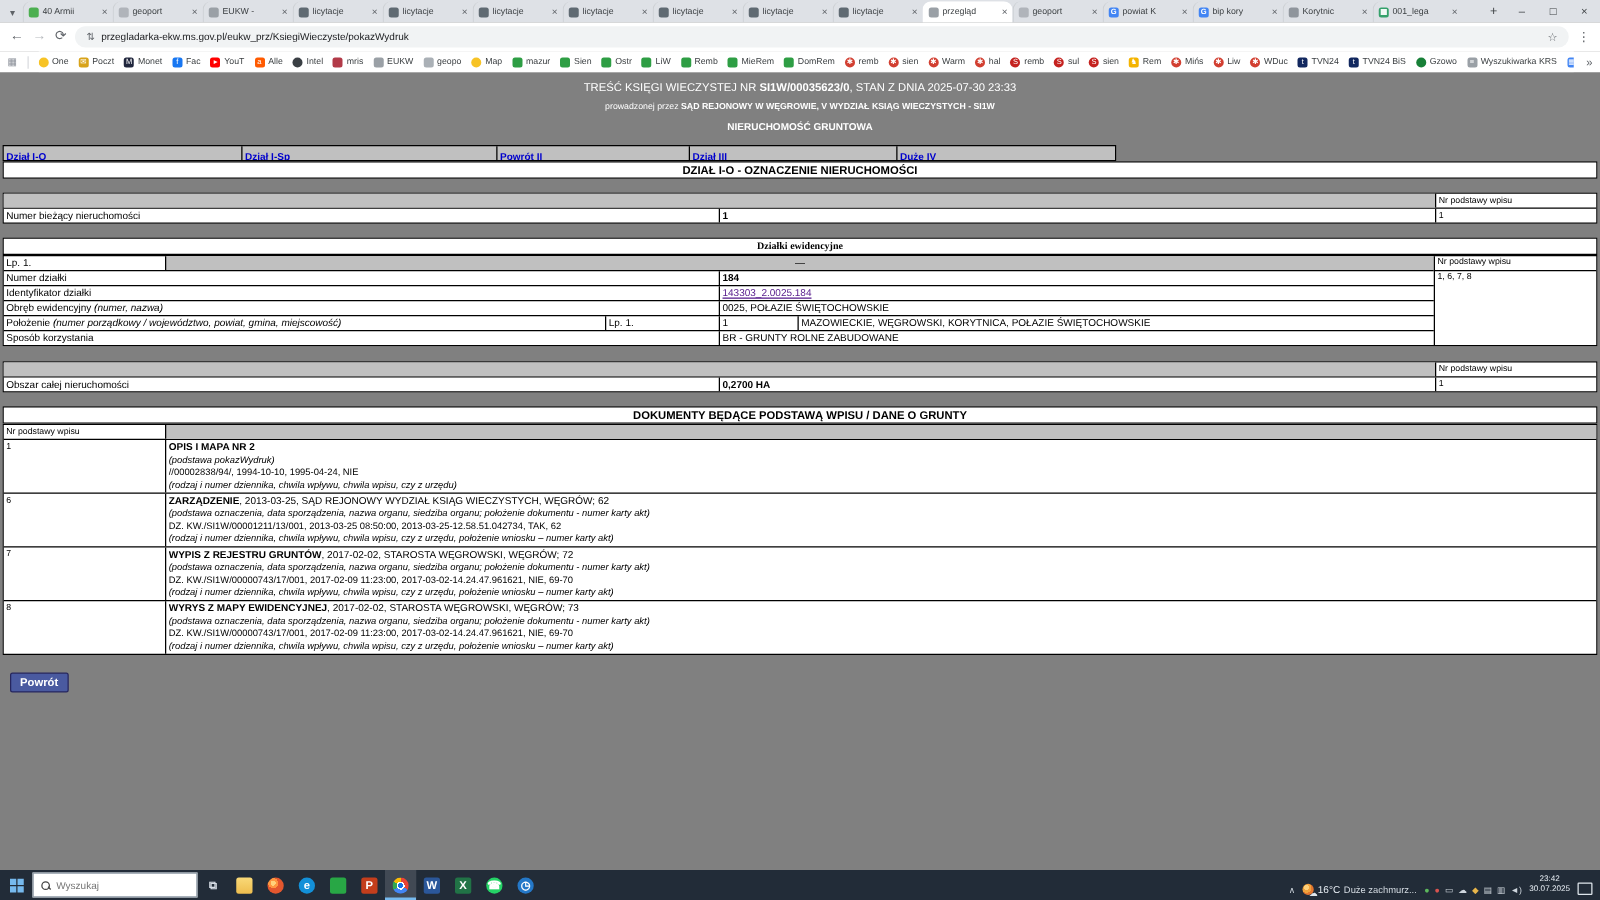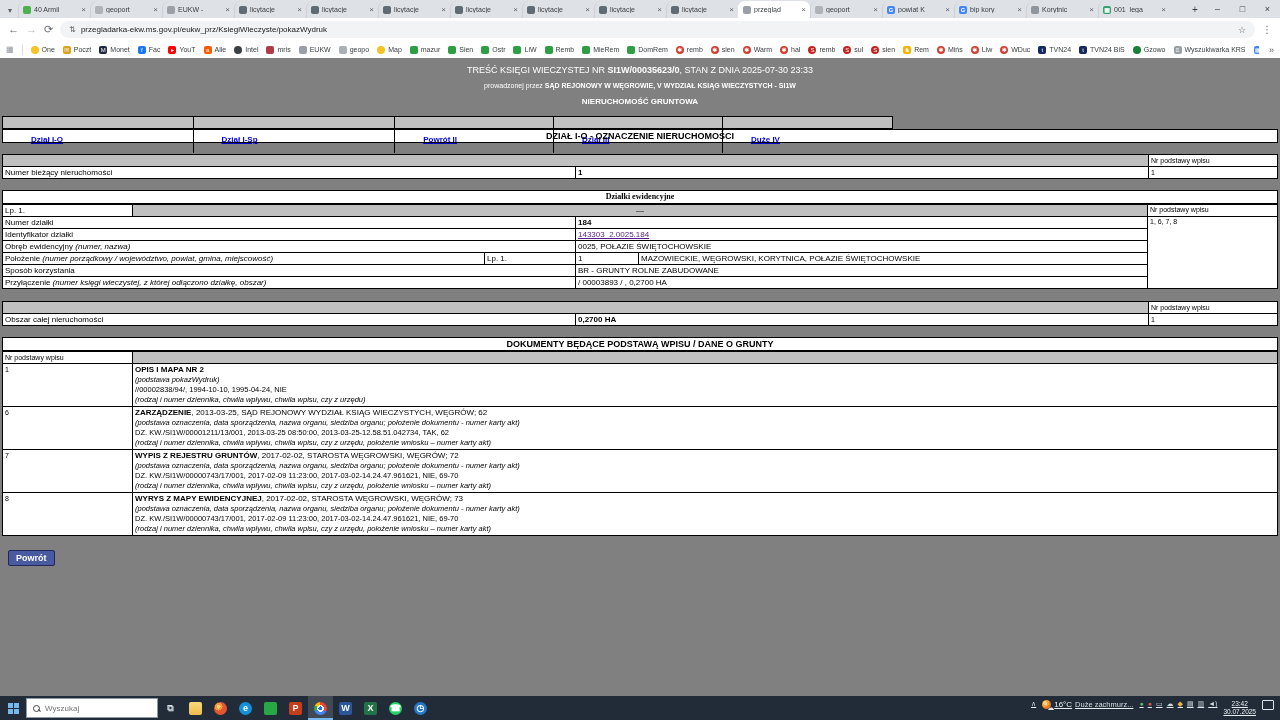--- a/index.html
+++ b/index.html
@@ -39,21 +39,21 @@
   
   .content{position:absolute;top:58px;left:0;right:0;bottom:24px;background:#808080;color:#000;}
   .band{text-align:center;color:#fff;padding-top:7px;height:57px;}
   .band .l1{font-size:9px;}
   .band .l2{font-size:7px;margin-top:7px;}
   .band .l3{font-size:8px;font-weight:bold;margin-top:8px;}
   .b{font-weight:bold;}
   .i{font-style:italic;}
 
   .navtbl{margin:1px 0 0 2px;width:891px;display:flex;border:1px solid #000;background:#c0c0c0;height:13px;}
-  .navcell{border-right:1px solid #000;padding:18px 2px;font-size:8px;overflow:hidden;margin-left:26px;}
+  .navcell{border-right:1px solid #000;padding:4px 2px;font-size:8px;overflow:hidden;}
   .navcell:last-child{border-right:none;}
   .navlink{color:#0000cc;font-weight:bold;text-decoration:underline;}
 
   .sectitle{margin:0 2px;background:#fff;border:1px solid #000;text-align:center;font-weight:bold;font-size:9px;height:14px;line-height:12px;}
   .gap11{height:11px;} .gap12{height:12px;}
 
   .tbl{margin:0 2px;border:1px solid #000;background:#fff;font-size:8px;}
   .r{display:flex;border-top:1px solid #000;align-items:stretch;}
   .tbl > .r:first-child, .dz-left > .r:first-child{border-top:none;}
   .c{border-left:1px solid #000;padding:1px 2px;height:11px;line-height:9px;overflow:hidden;white-space:nowrap;}
@@ -88,21 +88,21 @@
   .winlogo span{background:#76b9ed;}
   .tsearch{width:132px;height:20px;background:#fff;border:1px solid #8d99a5;display:flex;align-items:center;gap:5px;padding:0 6px;color:#222;font-size:8px;}
   .mag{position:relative;width:7px;height:7px;flex:none;}
   .mag::before{content:"";position:absolute;left:0;top:0;width:5px;height:5px;border:1px solid #444;border-radius:50%;}
   .mag::after{content:"";position:absolute;left:5px;top:5px;width:3px;height:1px;background:#444;transform:rotate(45deg);}
   .tsearch input{border:none;outline:none;font-size:8px;width:100px;font-family:"Liberation Sans",sans-serif;background:transparent;}
   .tapps{display:flex;height:24px;}
   .tapp{width:25px;height:24px;display:flex;align-items:center;justify-content:center;}
   .tapp.active{background:rgba(255,255,255,.14);box-shadow:inset 0 -2px 0 #76b9ed;}
   .tapp .ic{width:13px;height:13px;border-radius:2px;display:flex;align-items:center;justify-content:center;font-size:9px;font-weight:bold;color:#fff;}
-  .tray{margin-left:auto;display:flex;align-items:flex-start;gap:6px;padding-right:6px;font-size:7px;text-decoration:underline;}
+  .tray{margin-left:auto;display:flex;align-items:flex-end;gap:6px;padding-right:6px;font-size:7px;}
   .chev{color:#cfd6dd;font-size:7px;}
   .weather{display:flex;align-items:center;gap:3px;}
   .wsun{width:9px;height:9px;border-radius:50%;background:radial-gradient(circle at 35% 35%,#ffd27a 0 2px,#f2a33c 2px 4px,#e4762e 4px);position:relative;flex:none;}
   .wsun::after{content:"☁";position:absolute;right:-3px;bottom:-3px;font-size:7px;color:#dfe6ec;}
   .wtemp{font-size:8px;}
   .wtext{color:#d4dbe2;font-size:7.5px;}
   .trayic{font-size:7px;line-height:1;}
   .clock{text-align:center;font-size:6.5px;line-height:8px;}
   .action{width:12px;height:10px;border:1px solid #dfe6ec;border-radius:1px;}
 </style>
@@ -433,24 +433,20 @@
         <div class="r">
           <div class="c w481"><span>Położenie </span><span class="i">(numer porządkowy / województwo, powiat, gmina, miejscowość)</span></div>
           <div class="c w91">Lp. 1.</div>
           <div class="c w63">1</div>
           <div class="c grow">MAZOWIECKIE, WĘGROWSKI, KORYTNICA, POŁAZIE ŚWIĘTOCHOWSKIE</div>
         </div>
         <div class="r">
           <div class="c w573">Sposób korzystania</div>
           <div class="c grow">BR - GRUNTY ROLNE ZABUDOWANE</div>
         </div>
-        <div class="r">
-          <div class="c w573"><span>Przyłączenie </span><span class="i">(numer księgi wieczystej, z której odłączono działkę, obszar)</span></div>
-          <div class="c grow">/ 00003893 / , 0,2700 HA</div>
-        </div>
       </div>
       <div class="dz-right">
         <div class="dz-rh">Nr podstawy wpisu</div>
         <div class="dz-rv">1, 6, 7, 8</div>
       </div>
     </div>
 
     <div class="gap12"></div>
 
     <div class="tbl">

